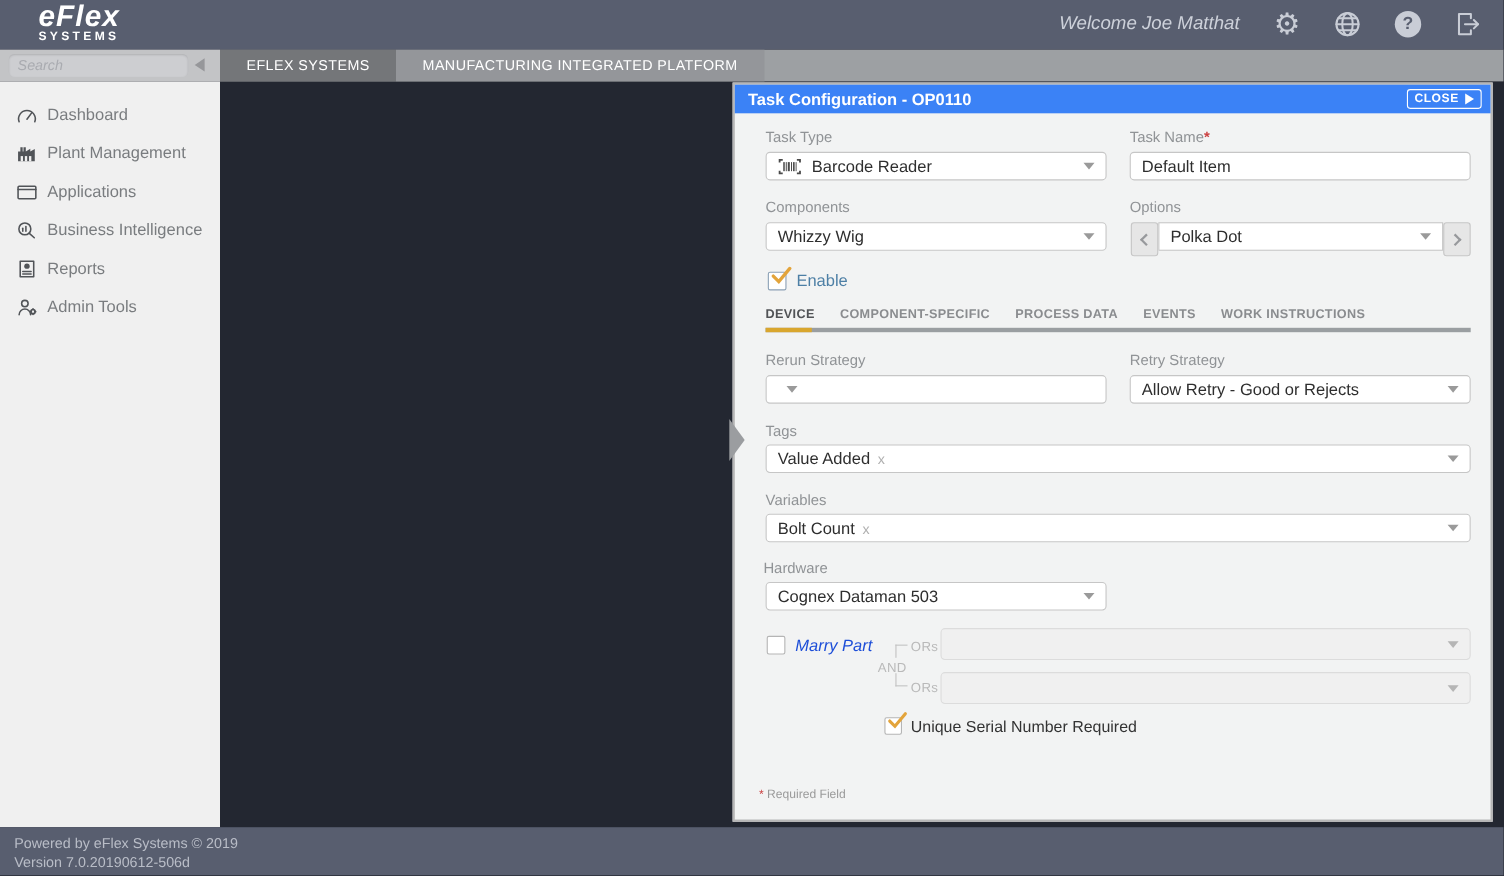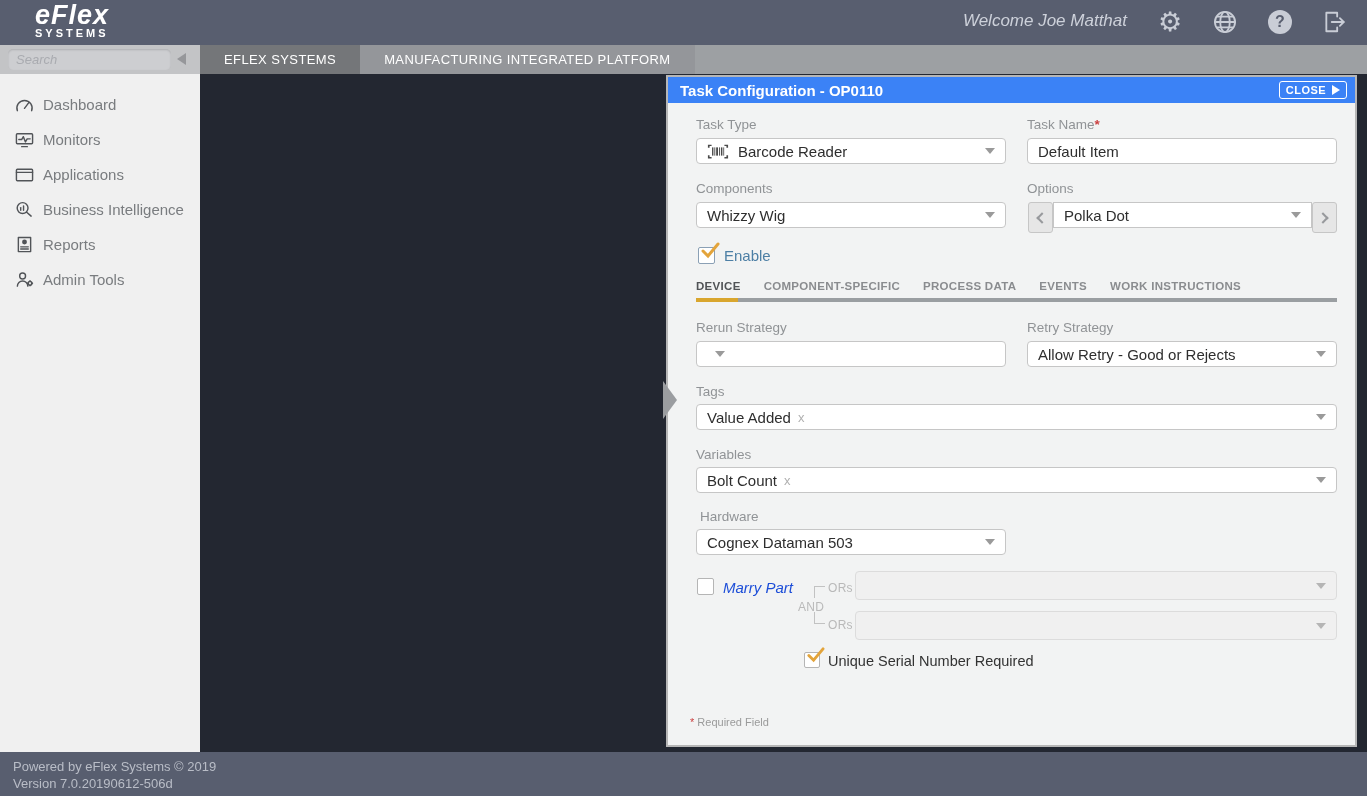--- a/index.html
+++ b/index.html
@@ -140,27 +140,28 @@
       <span class="nav-ic">
         <svg class="ic" width="19" height="16" viewBox="0 0 20 16">
             <path d="M2.5 14 A8 8 0 1 1 17.5 14"></path>
             <line x1="10" y1="11.5" x2="14.5" y2="5.5"></line>
           </svg>
       </span>
       <span>Dashboard</span>
     </div>
     <div class="nav-item">
       <span class="nav-ic">
-        <svg class="ic" width="19" height="16" viewBox="0 0 20 16">
-            <rect x="1.5" y="1.5" width="17" height="10.5" rx="1"></rect>
-            <polyline points="4,7.5 7,7.5 8.8,4.5 11,10 12.8,6.8 16,6.8"></polyline>
-            <line x1="7" y1="15" x2="13" y2="15"></line>
-          </svg>
-      </span>
-      <span>Monitors</span>
+        <svg width="19" height="16" viewBox="0 0 20 16" fill="#515458">
+            <path d="M1.5 15 V5.5 h2.2 V1.5 h2.2 v4 h.8 V1.5 h2.2 v4 l4.3 -2.6 v2.8 l4.3 -2.6 V15 z"></path>
+            <rect x="4" y="10" width="2.2" height="5" fill="#f0f0f0"></rect>
+            <rect x="8" y="10" width="2.2" height="5" fill="#f0f0f0"></rect>
+            <rect x="12" y="10" width="2.2" height="5" fill="#f0f0f0"></rect>
+          </svg>
+      </span>
+      <span>Plant Management</span>
     </div>
     <div class="nav-item">
       <span class="nav-ic">
         <svg class="ic" width="19" height="16" viewBox="0 0 20 16">
             <rect x="1.5" y="2" width="17" height="12" rx="1"></rect>
             <line x1="1.5" y1="5.2" x2="18.5" y2="5.2"></line>
           </svg>
       </span>
       <span>Applications</span>
     </div>
@@ -291,21 +292,21 @@
     </div>
 
     <div class="f-label" style="left:28px; top:344px;">Variables</div>
     <div class="dd" style="left:28px; top:364px; width:641px;">
       <span>Bolt Count</span>
       <span class="chip-x">x</span>
       <span style="flex:1;"></span>
       <span class="caret"></span>
     </div>
 
-    <div class="f-label" style="left:32px; top:406px;">Hardware</div>
+    <div class="f-label" style="left:26px; top:406px;">Hardware</div>
     <div class="dd" style="left:28px; top:426px; width:310px;">
       <span class="val">Cognex Dataman 503</span>
       <span class="caret"></span>
     </div>
 
     <div class="cb" style="left:29px; top:475px;">
       
     </div>
     <div class="cb-label gray" style="left:55px; top:476px;">Marry Part</div>
     <div class="bk bk-top"></div>

